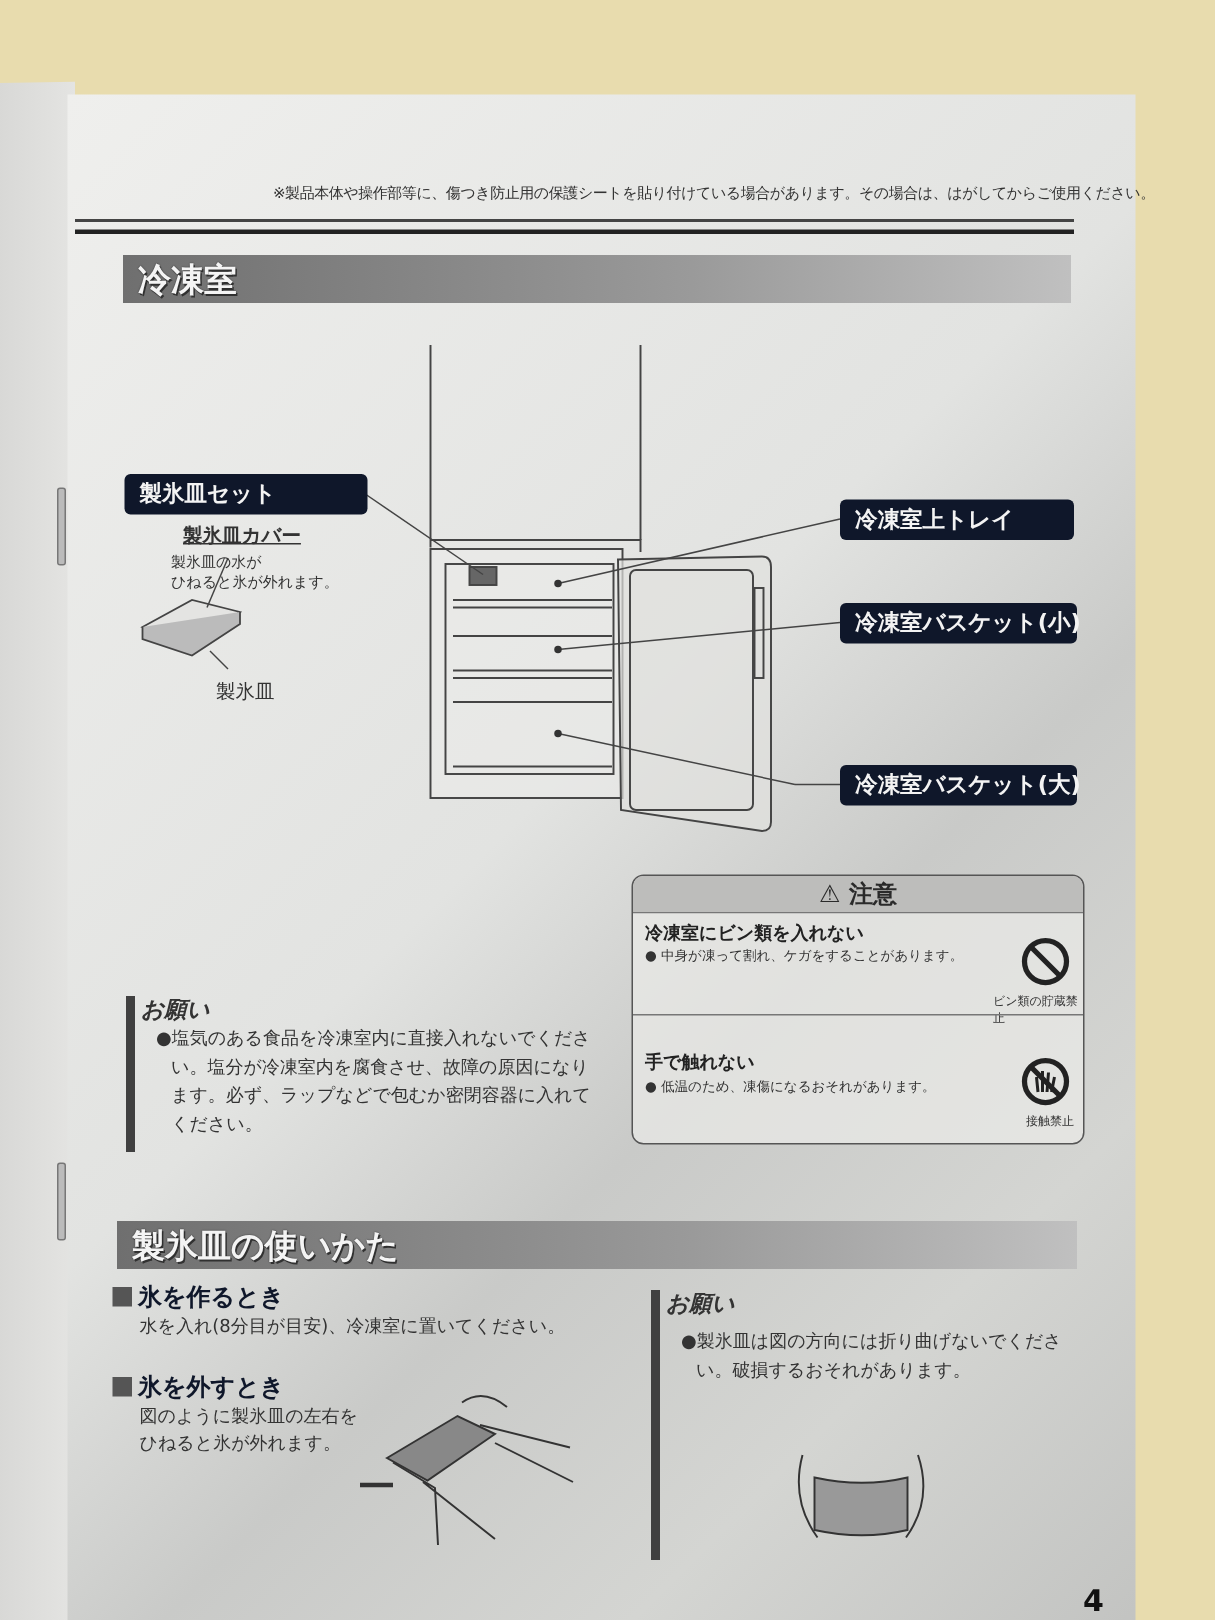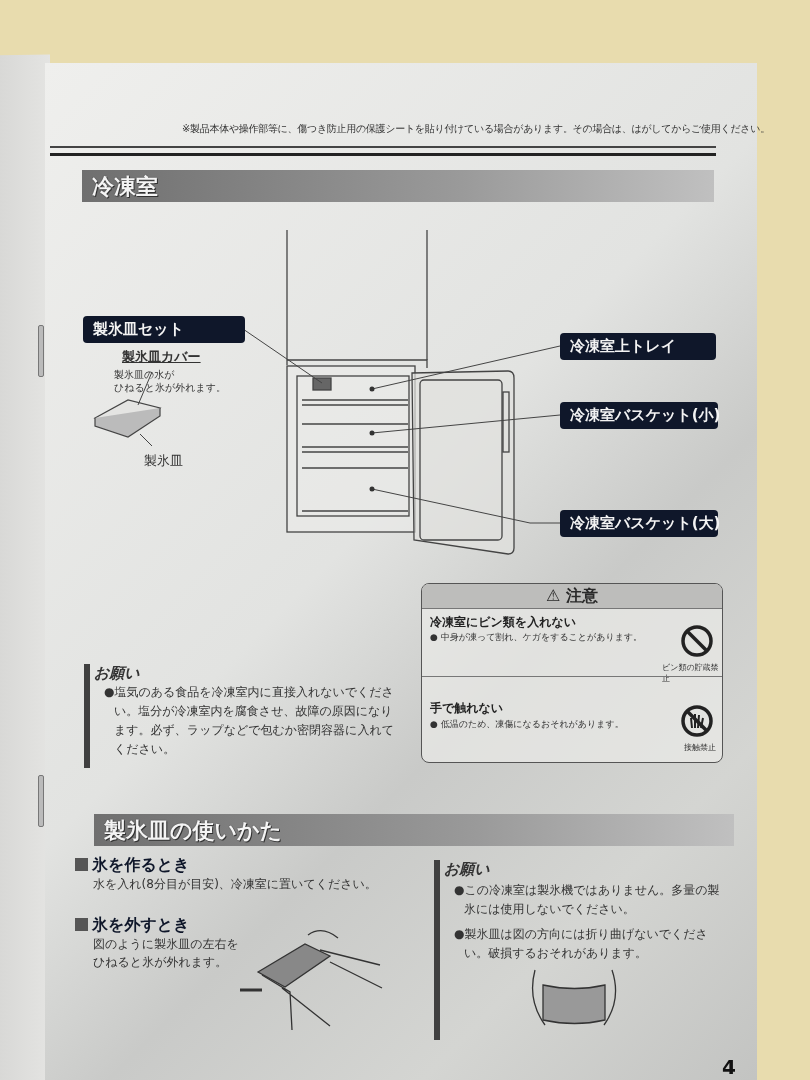--- a/index.html
+++ b/index.html
@@ -132,30 +132,29 @@
   <div style="position:absolute;left:8px;top:116px;" class="c-title">手で触れない</div>
   <div style="position:absolute;left:8px;top:134px;" class="c-note">● <span>低温のため、凍傷になるおそれがあります。</span></div>
   <svg style="position:absolute;left:258px;top:120px" width="34" height="34">
     <circle cx="17" cy="17" r="14" fill="none" stroke="#222" stroke-width="3.5"></circle>
     <path d="M12 24 L11 14 M15 24 L15 10 M18 24 L19 11 M21 24 L23 14" stroke="#222" stroke-width="2" fill="none"></path>
     <line x1="7" y1="7" x2="27" y2="27" stroke="#222" stroke-width="3.5"></line>
   </svg>
   <div class="icon-label" style="left:262px;top:158px;">接触禁止</div>
 </div>
 
-<div class="sec-bar" style="left:78px;top:814px;width:640px;margin-left:16px;">
+<div class="sec-bar" style="left:78px;top:814px;width:640px;">
   <span class="t">製氷皿の使いかた</span>
 </div>
 
 <div class="sub-head" style="left:75px;top:855px;"><span class="sq"></span><span>氷を作るとき</span></div>
 <div class="sub-body" style="left:93px;top:875px;">水を入れ(8分目が目安)、冷凍室に置いてください。</div>
 
 <div class="sub-head" style="left:75px;top:915px;"><span class="sq"></span><span>氷を外すとき</span></div>
 <div class="sub-body" style="left:93px;top:935px;">図のように製氷皿の左右を</div>
 <div class="sub-body" style="left:93px;top:953px;">ひねると氷が外れます。</div>
 
 <div class="req" style="left:434px;top:860px;width:290px;height:180px;">
   <div class="req-title" style="margin-left:4px;">お願い</div>
-  <div class="req-body" style="margin-left:12px;padding-left:12px;text-indent:-10px;margin-top:2px;"><span>●</span><span>この冷凍室は製氷機ではありません。多量の製氷には使用しないでください。</span></div>
   <div class="req-body" style="margin-left:12px;padding-left:12px;text-indent:-10px;margin-top:6px;"><span>●</span><span>製氷皿は図の方向には折り曲げないでください。破損するおそれがあります。</span></div>
 </div>
 
 <div class="page-num">4</div>
 
 </body></html>

